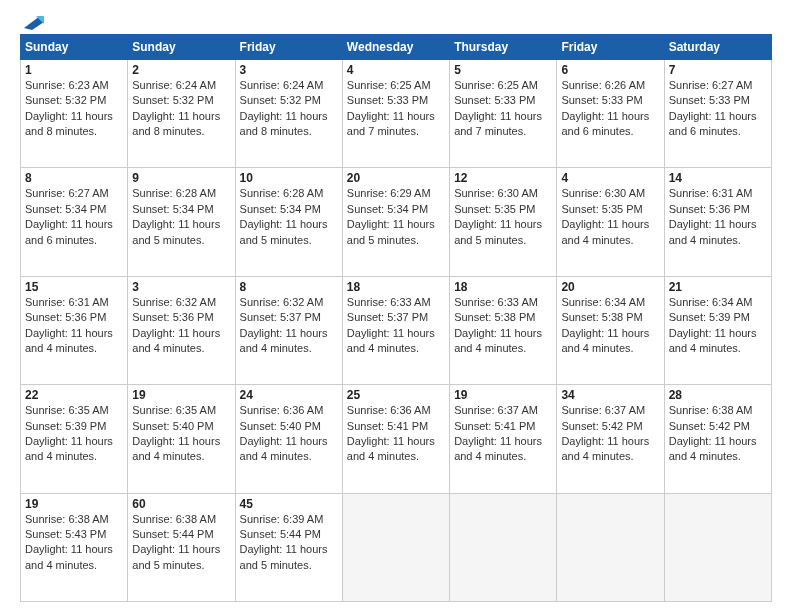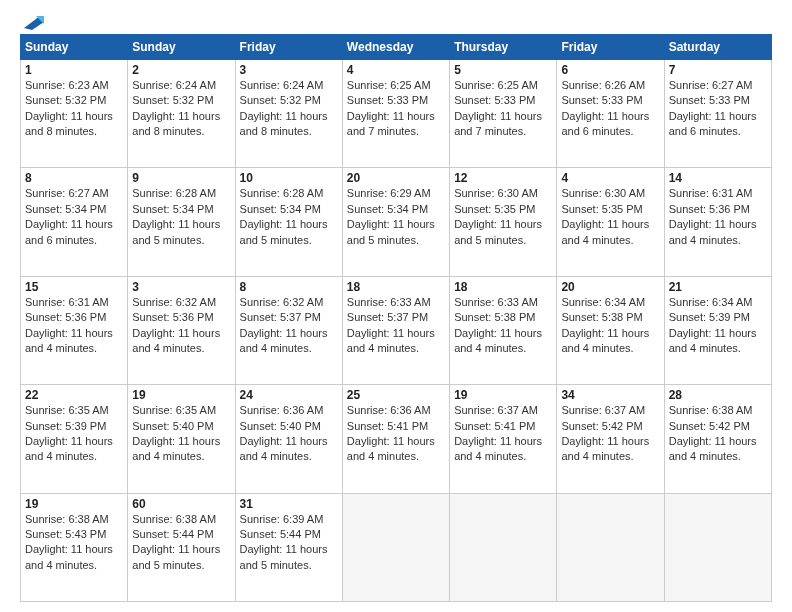--- a/index.html
+++ b/index.html
@@ -361,21 +361,21 @@
       </td>
           <td>
         <span class="day-num">60</span>
         <div class="day-info">
           Sunrise: 6:38 AM<br>
           Sunset: 5:44 PM<br>
           Daylight: 11 hours and 5 minutes.
         </div>
       </td>
           <td>
-        <span class="day-num">31</span>
+        <span class="day-num">45</span>
         <div class="day-info">
           Sunrise: 6:39 AM<br>
           Sunset: 5:44 PM<br>
           Daylight: 11 hours and 5 minutes.
         </div>
       </td>
           <td class="empty"></td>
           <td class="empty"></td>
           <td class="empty"></td>
           <td class="empty"></td>

